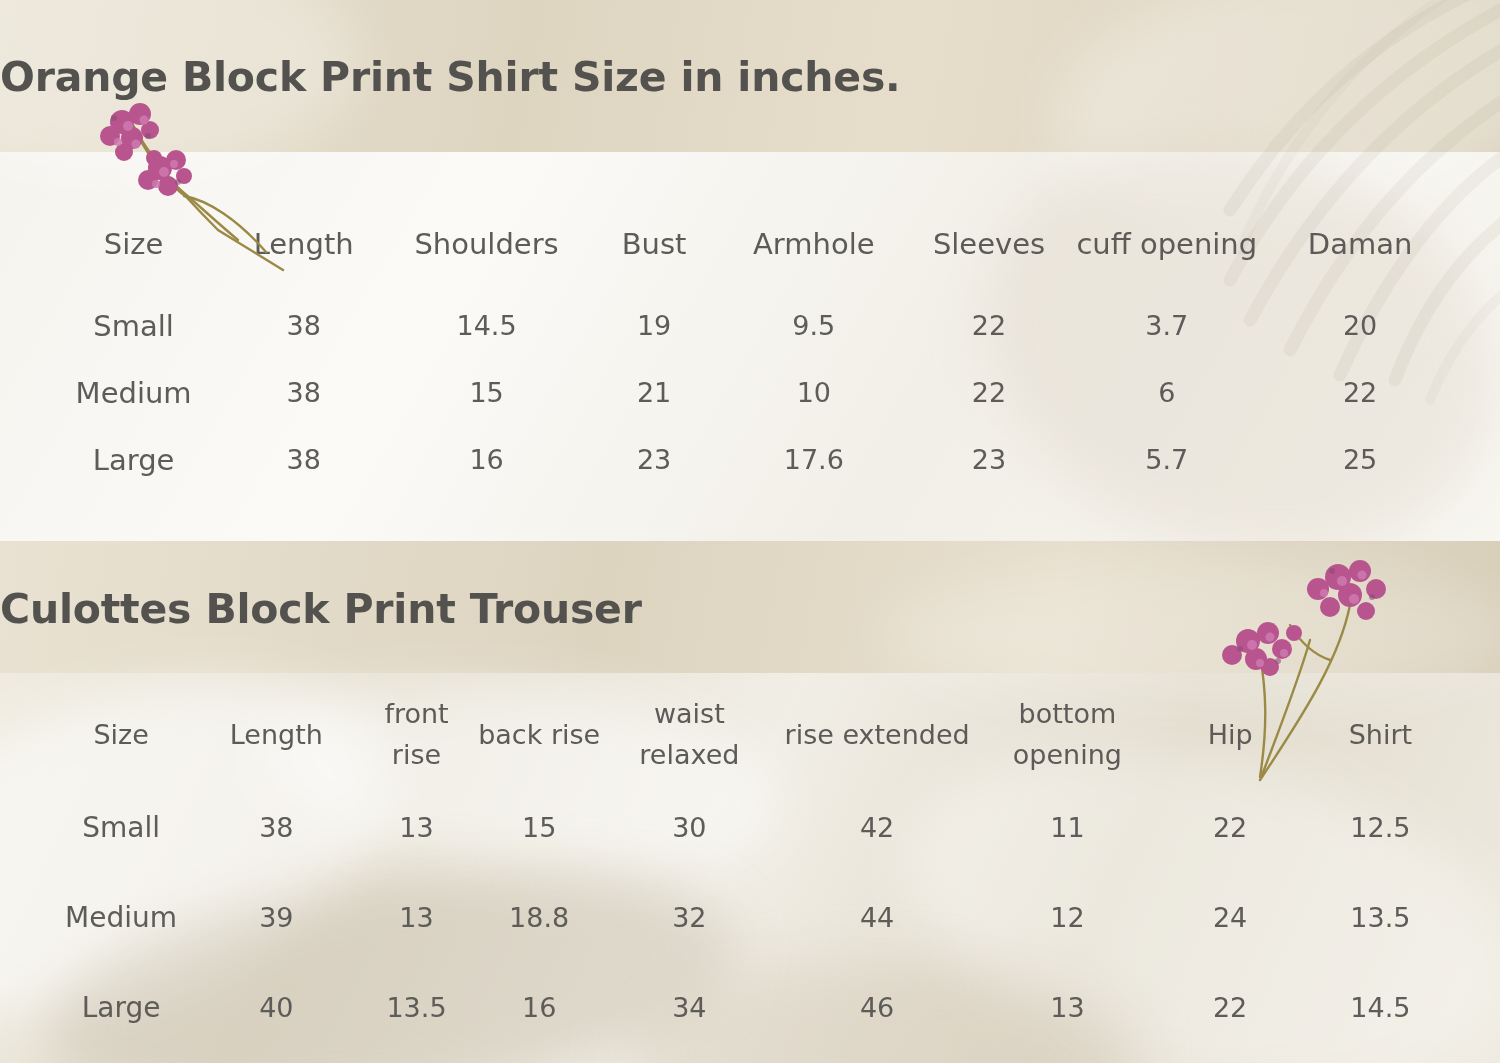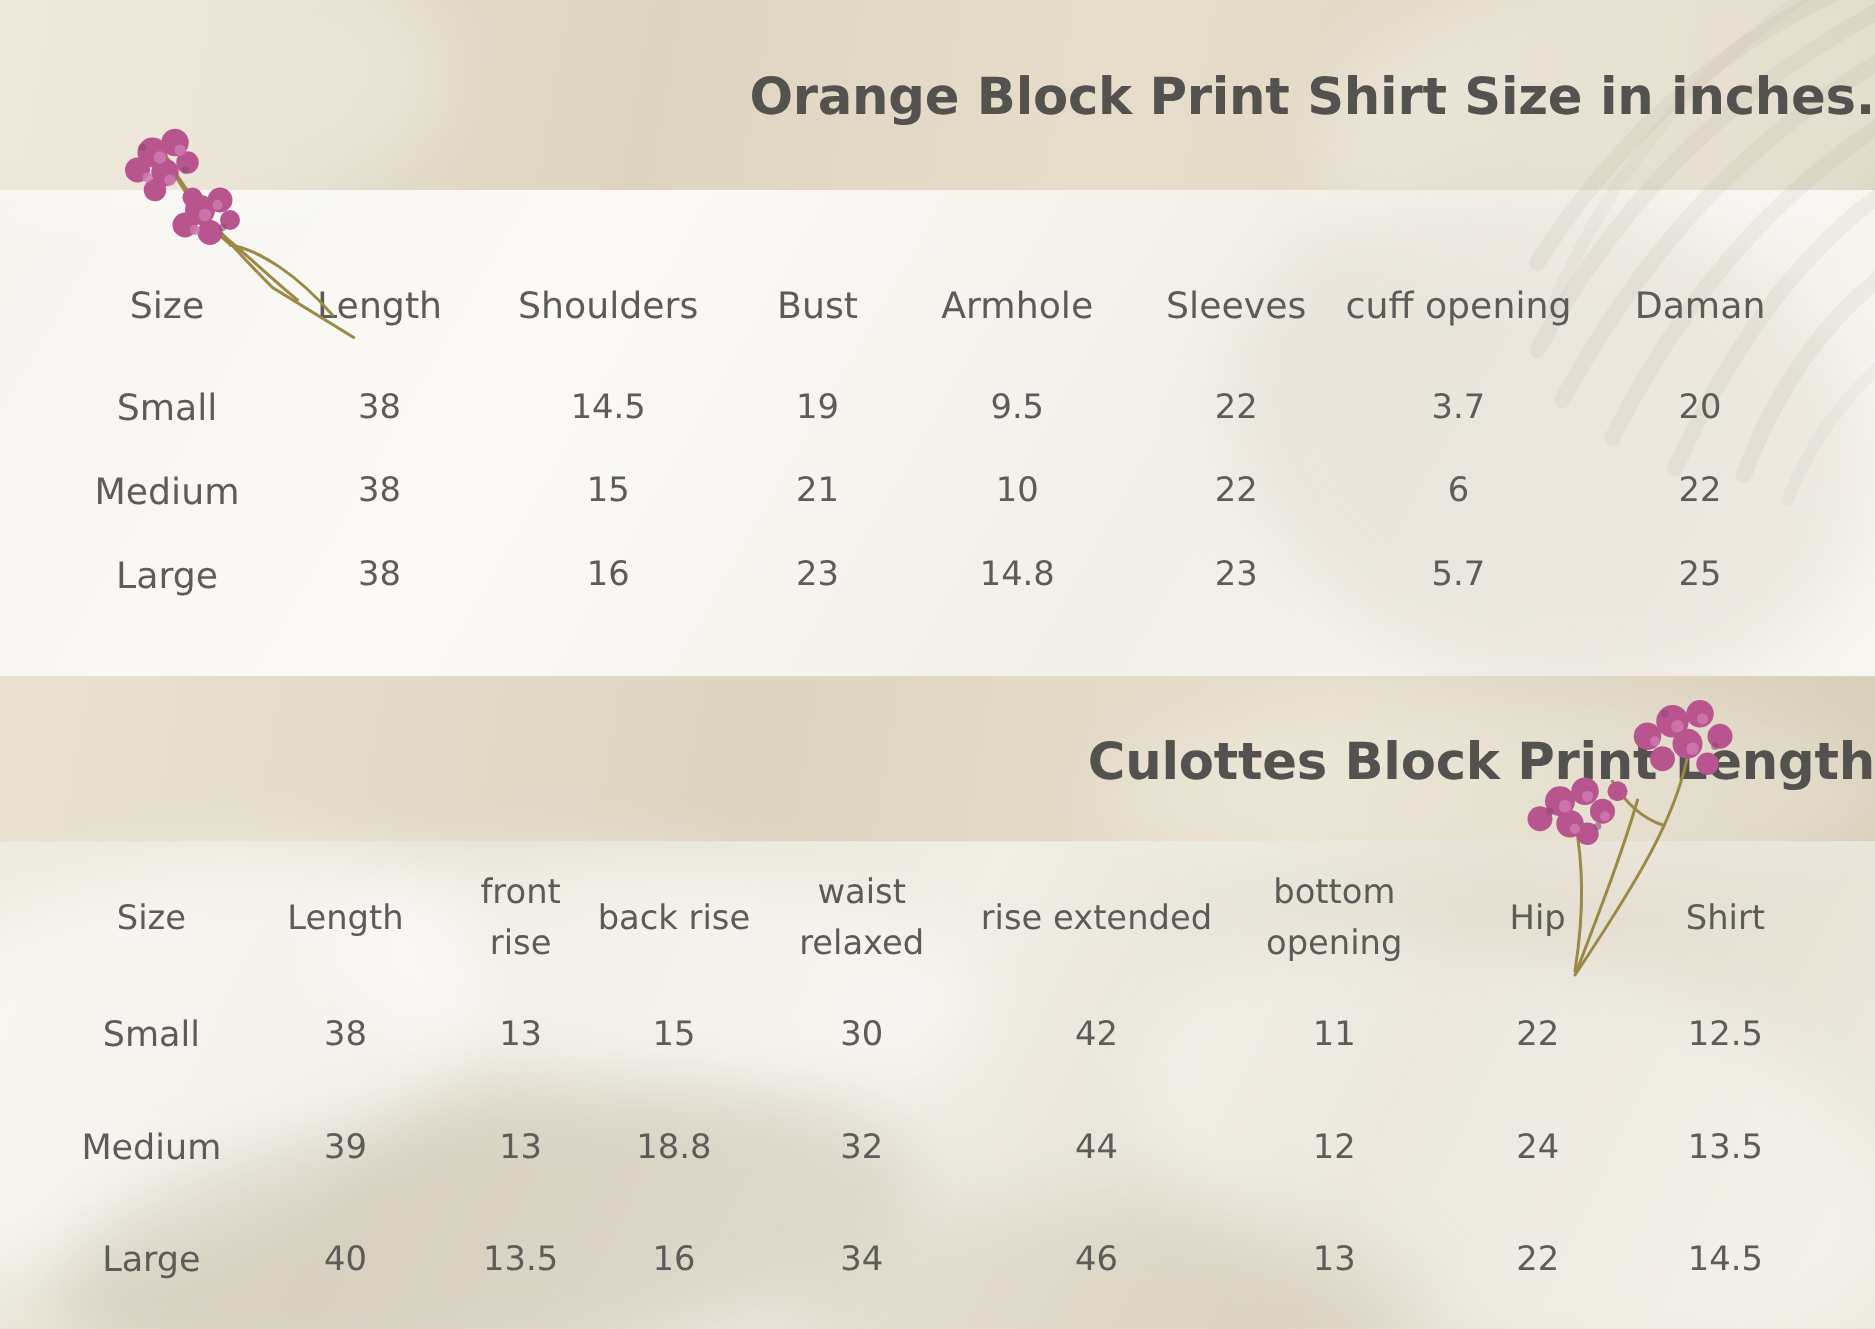--- a/index.html
+++ b/index.html
@@ -70,21 +70,21 @@
   .leaf-shadow {
     position: absolute;
     pointer-events: none;
     opacity: .5;
   }
 
   
   .title {
     position: absolute;
     width: 100%;
-    text-align: right;
+    text-align: left;
     font-weight: 700;
     color: #54524f;
     letter-spacing: -0.2px;
   }
   #shirt-title {
     top: 53px;
     font-size: 41px;
   }
   #trouser-title {
     top: 585px;
@@ -253,29 +253,29 @@
         <td>10</td>
         <td>22</td>
         <td>6</td>
         <td>22</td>
       </tr>
       <tr>
         <td class="rowlabel">Large</td>
         <td>38</td>
         <td>16</td>
         <td>23</td>
-        <td>14.8</td>
+        <td>17.6</td>
         <td>23</td>
         <td>5.7</td>
         <td>25</td>
       </tr>
     </tbody>
   </table>
 
-  <div class="title" id="trouser-title">Culottes Block Print Length</div>
+  <div class="title" id="trouser-title">Culottes Block Print Trouser</div>
 
   <table id="trouser-table">
     <colgroup>
       <col class="c-t0">
         <col class="c-t1">
         <col class="c-t2">
         <col class="c-t3">
         <col class="c-t4">
       <col class="c-t5">
         <col class="c-t6">

